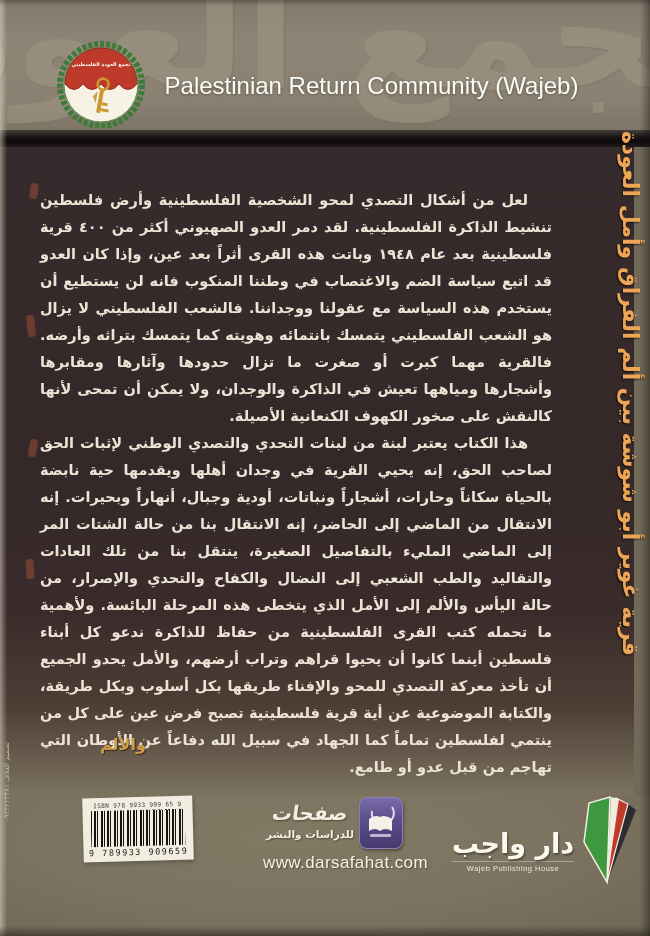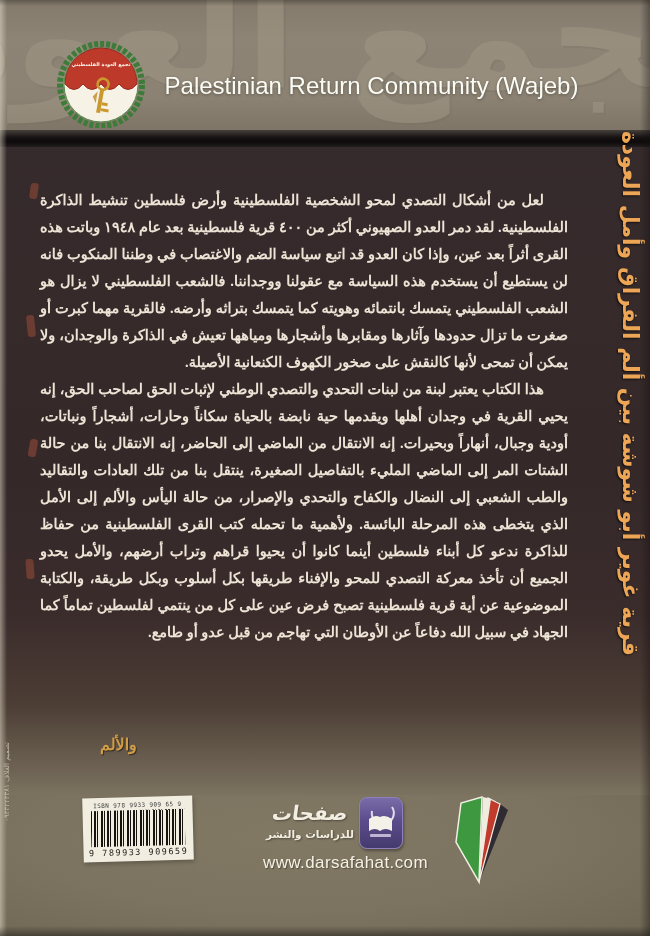--- a/index.html
+++ b/index.html
@@ -16,22 +16,22 @@
     direction:rtl;color:#a29886;opacity:.5;letter-spacing:6px;
     text-shadow:2px 2px 0 rgba(120,112,98,.6);}
   .emblem{position:absolute;left:57px;top:40px;width:88px;height:88px;}
   .header-title{position:absolute;left:143px;right:50px;top:72px;text-align:center;
     font-family:"Liberation Sans",sans-serif;font-size:24px;color:#fcfcf7;
     text-shadow:0 1px 3px rgba(40,35,28,.45);}
   
   .separator{position:absolute;top:130px;left:0;right:0;height:17px;
     background:linear-gradient(180deg,#46403b 0%,#161112 45%,#0e0b0c 70%,#221c1d 100%);}
   
-  .panel{position:absolute;top:147px;left:0;right:0;height:648px;
-    background:linear-gradient(180deg,#362b2c 0%,#352829 50%,#3a2c2b 72%,#4c3d35 86%,#6a5f50 95%,#7b7260 100%);font-family:Liberation Serif, serif;}
+  .panel{position:absolute;top:147px;left:0;right:16px;height:648px;
+    background:linear-gradient(180deg,#362b2c 0%,#352829 50%,#3a2c2b 72%,#4c3d35 86%,#6a5f50 95%,#7b7260 100%);}
   .body-text{position:absolute;top:40px;left:40px;right:82px;
     direction:rtl;text-align:justify;color:#ede4d6;
     font-size:14.5px;line-height:27px;font-weight:bold;}
   .body-text p{margin:0;text-indent:24px;}
   .publisher-sig{position:absolute;top:588px;left:100px;
     color:#d09c45;font-size:16px;font-weight:bold;direction:rtl;
     text-shadow:1px 1px 1px rgba(0,0,0,.5);}
   .mark{position:absolute;width:8px;border-radius:3px;background:#8a4638;opacity:.65;}
   .m1{left:30px;top:36px;height:16px;transform:rotate(8deg);}
   .m2{left:27px;top:168px;height:22px;transform:rotate(-6deg);}
@@ -158,20 +158,24 @@
           <path d="M5 16 Q 11 11 16 14 L16 28 Q 11 24 5 28 Z" fill="#f4f1e8"></path>
           <path d="M16 14 Q 21 11 28 16 L28 28 Q 21 24 16 28 Z" fill="#f4f1e8"></path>
           <rect x="6" y="31" width="21" height="3" rx="1" fill="#d9d2e8" opacity=".8"></rect>
         </svg>
       </div>
     </div>
     <div class="saf-url">www.darsafahat.com</div>
   </div>
 
   <div class="wajeb">
+    <div class="wajeb-txt">
+      <div class="wajeb-ar">دار واجب</div>
+      <div class="wajeb-en">Wajeb Publishing House</div>
+    </div>
     <svg class="wajeb-book" viewBox="0 0 58 92">
       <polygon points="27,86 56,14 44,5" fill="#2e2b33"></polygon>
       <polygon points="27,86 48,8 36,2" fill="#c23a2c" stroke="#f2efe4" stroke-width="1.2"></polygon>
       <polygon points="27,86 39,3 31,1" fill="#efece0"></polygon>
       <polygon points="27,86 30,1 9,7 4,46" fill="#3d9840" stroke="#f2efe4" stroke-width="1.5"></polygon>
     </svg>
   </div>
 
   <div class="edge-left"></div>
   <div class="edge-right"></div>

